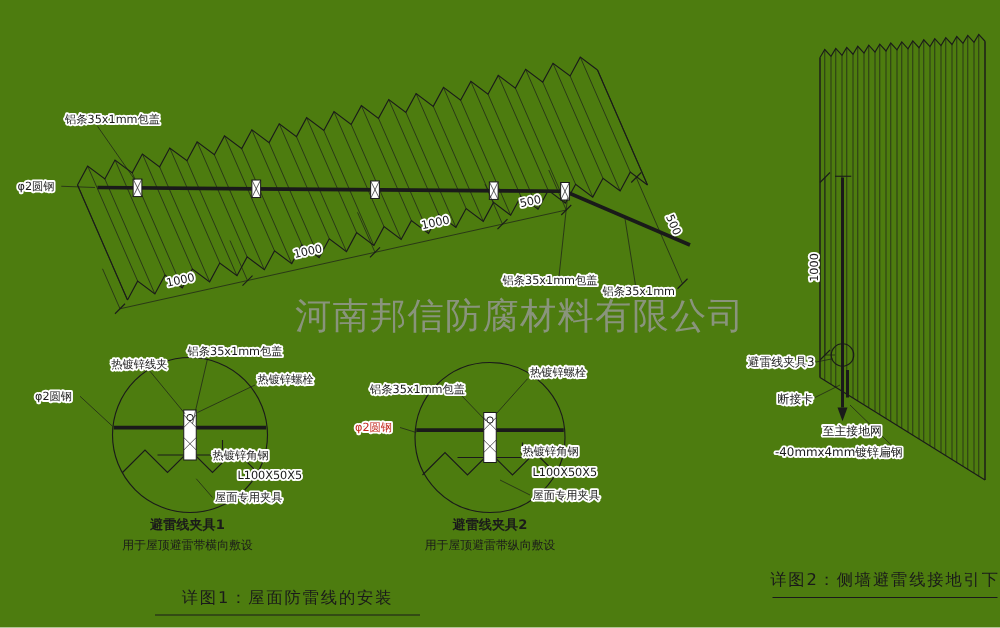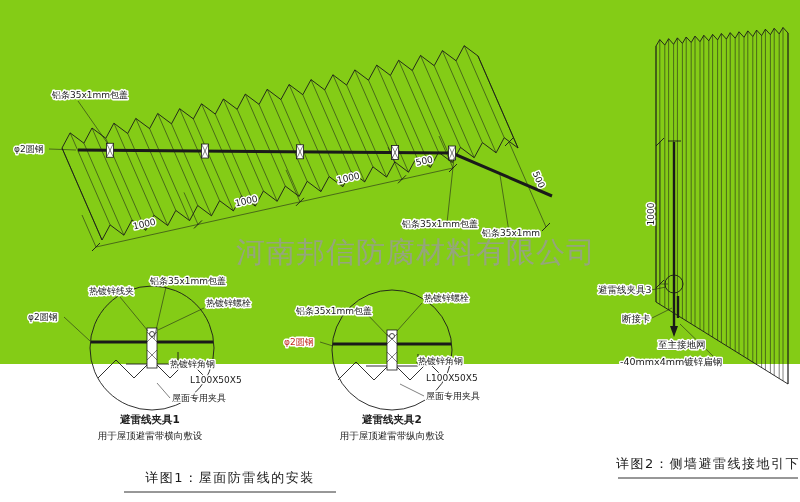--- a/index.html
+++ b/index.html
@@ -1,17 +1,17 @@
 <!DOCTYPE html>
 <html><head>
 <meta charset="utf-8">
 <style>
   html,body{margin:0;padding:0;background:#ffffff;}
   body{width:800px;height:502px;overflow:hidden;}
-  #stage{width:800px;height:364px;position:relative;background:#84cc16;}
+  #stage{width:800px;height:502px;position:relative;background:#4d7c0f;}
   svg{display:block;}
   svg text{font-family:"DejaVu Sans","Liberation Sans",sans-serif;fill:#1a1a1a;}
   .lbl{font-size:9px;}
   .lbl2{font-size:9.5px;}
   .dim{font-size:9px;}
   .ttl{font-size:10.5px;font-weight:bold;}
   .sub{font-size:9.5px;}
   .cap{font-size:13px;letter-spacing:1.5px;}
   .wm{font-size:29px;fill:#9b9b9b;opacity:.78;letter-spacing:1px;}
   .red{fill:#c2281c;}

